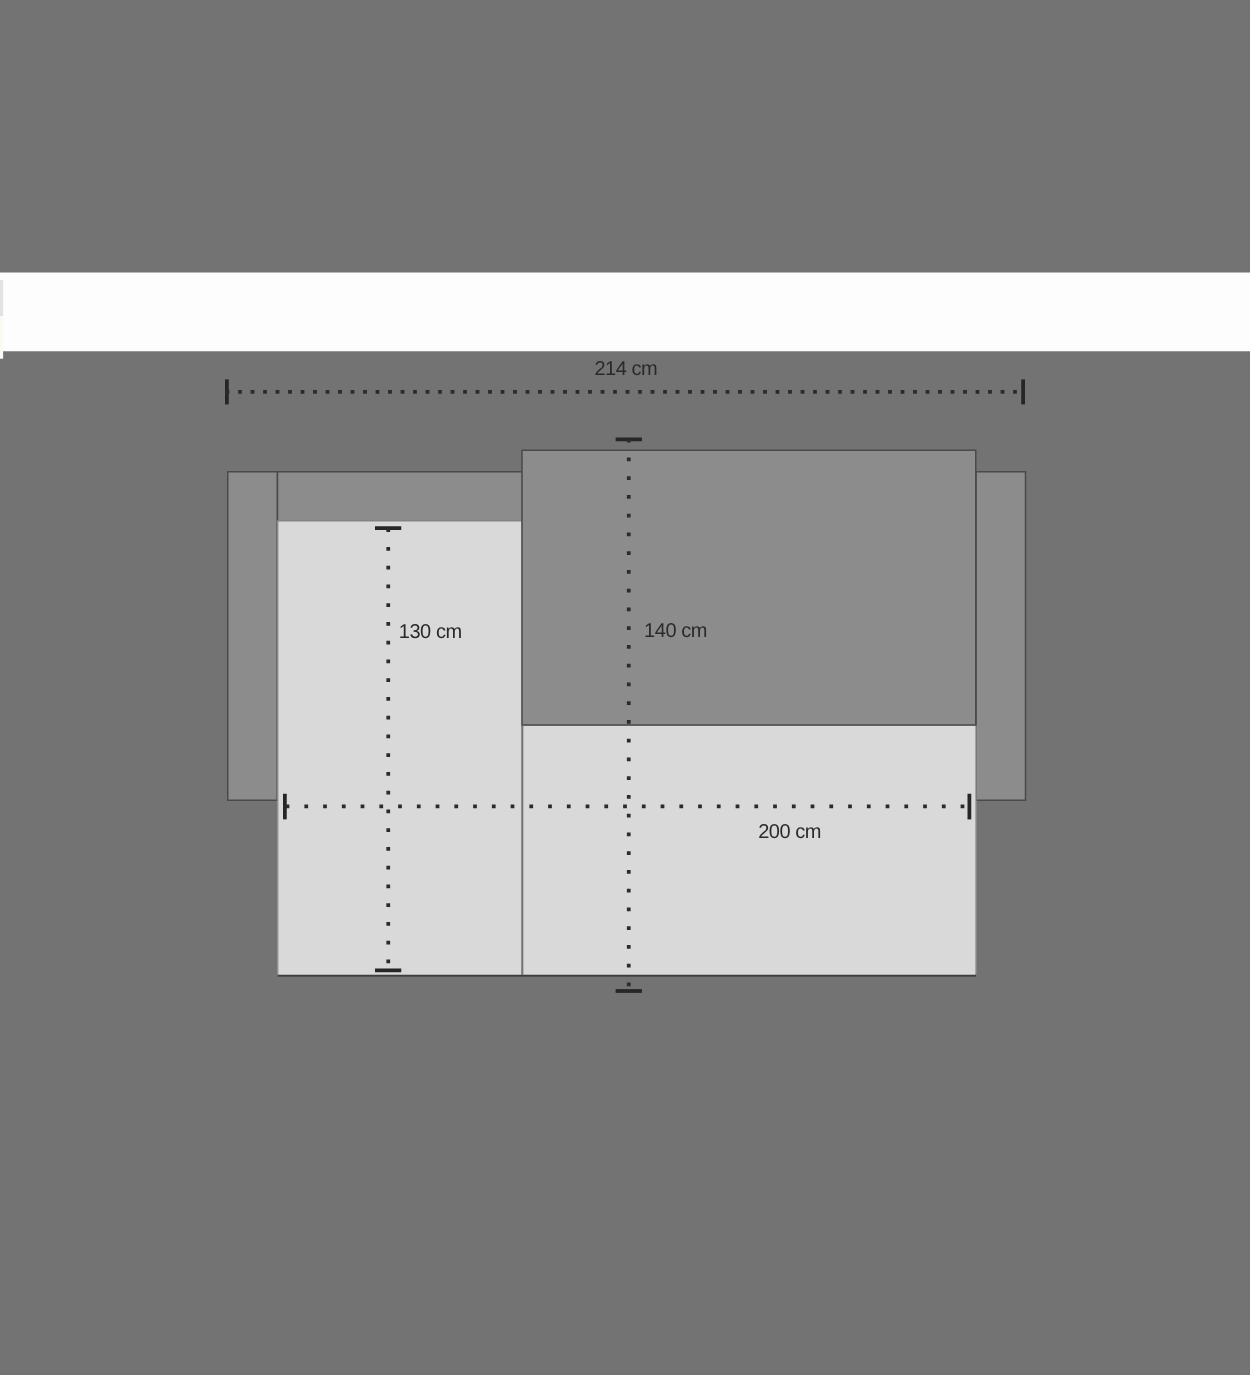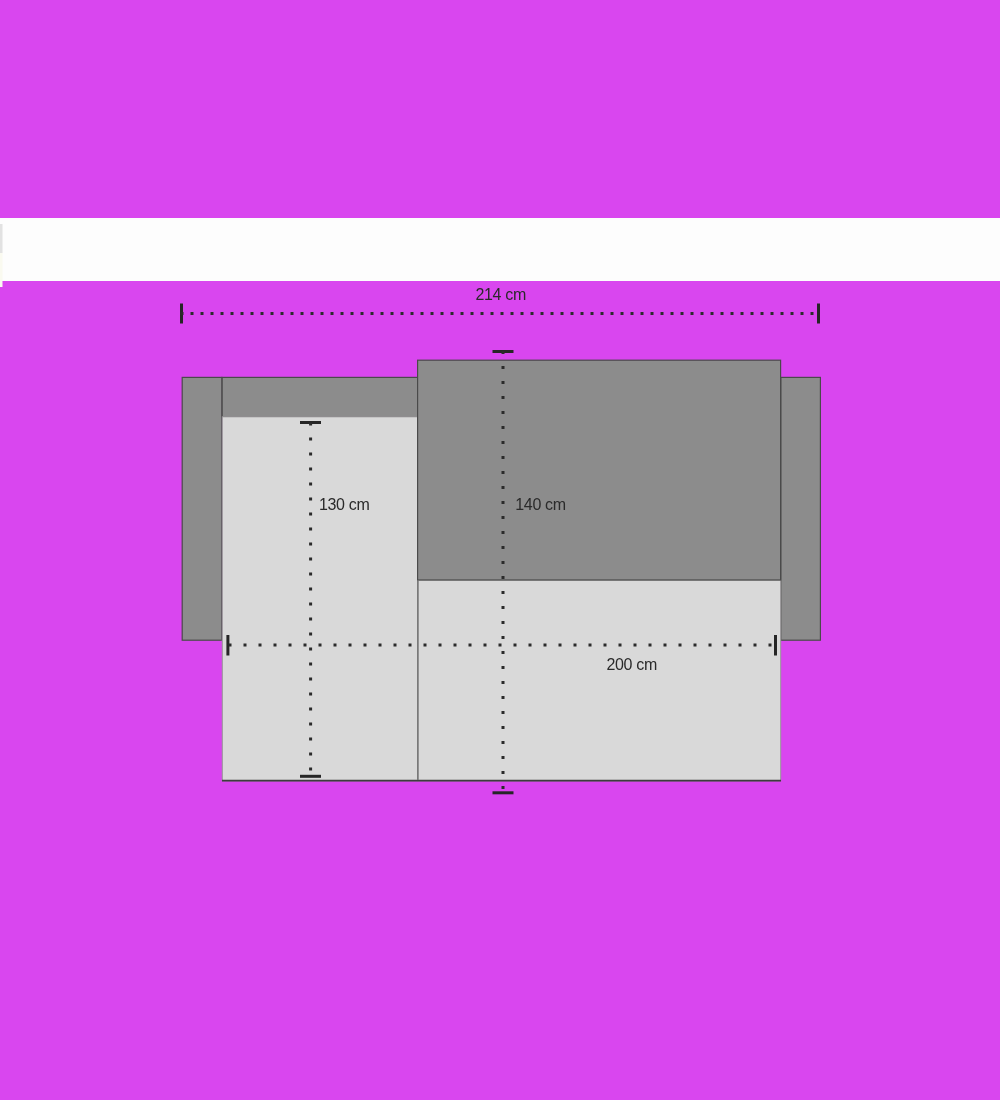--- a/index.html
+++ b/index.html
@@ -1,16 +1,16 @@
 <!DOCTYPE html>
 <html><head>
 <meta charset="utf-8">
 <style>
   html,body{margin:0;padding:0;background:#ffffff;}
-  .page{position:relative;width:1000px;height:1100px;background:#d946ef;overflow:hidden;}
+  .page{position:relative;width:1000px;height:1100px;background:#737373;overflow:hidden;}
   svg{position:absolute;left:0;top:0;filter:blur(0px);}
   text{font-family:"Liberation Sans",sans-serif;font-size:16px;letter-spacing:-0.35px;fill:#2a2a2a;}
 </style>
 </head>
 <body>
 <div class="page">
 <svg width="1000" height="1100" viewBox="0 0 1000 1100">
 
   <rect x="0" y="218" width="1000" height="63" fill="#fdfdfd"></rect>
 

